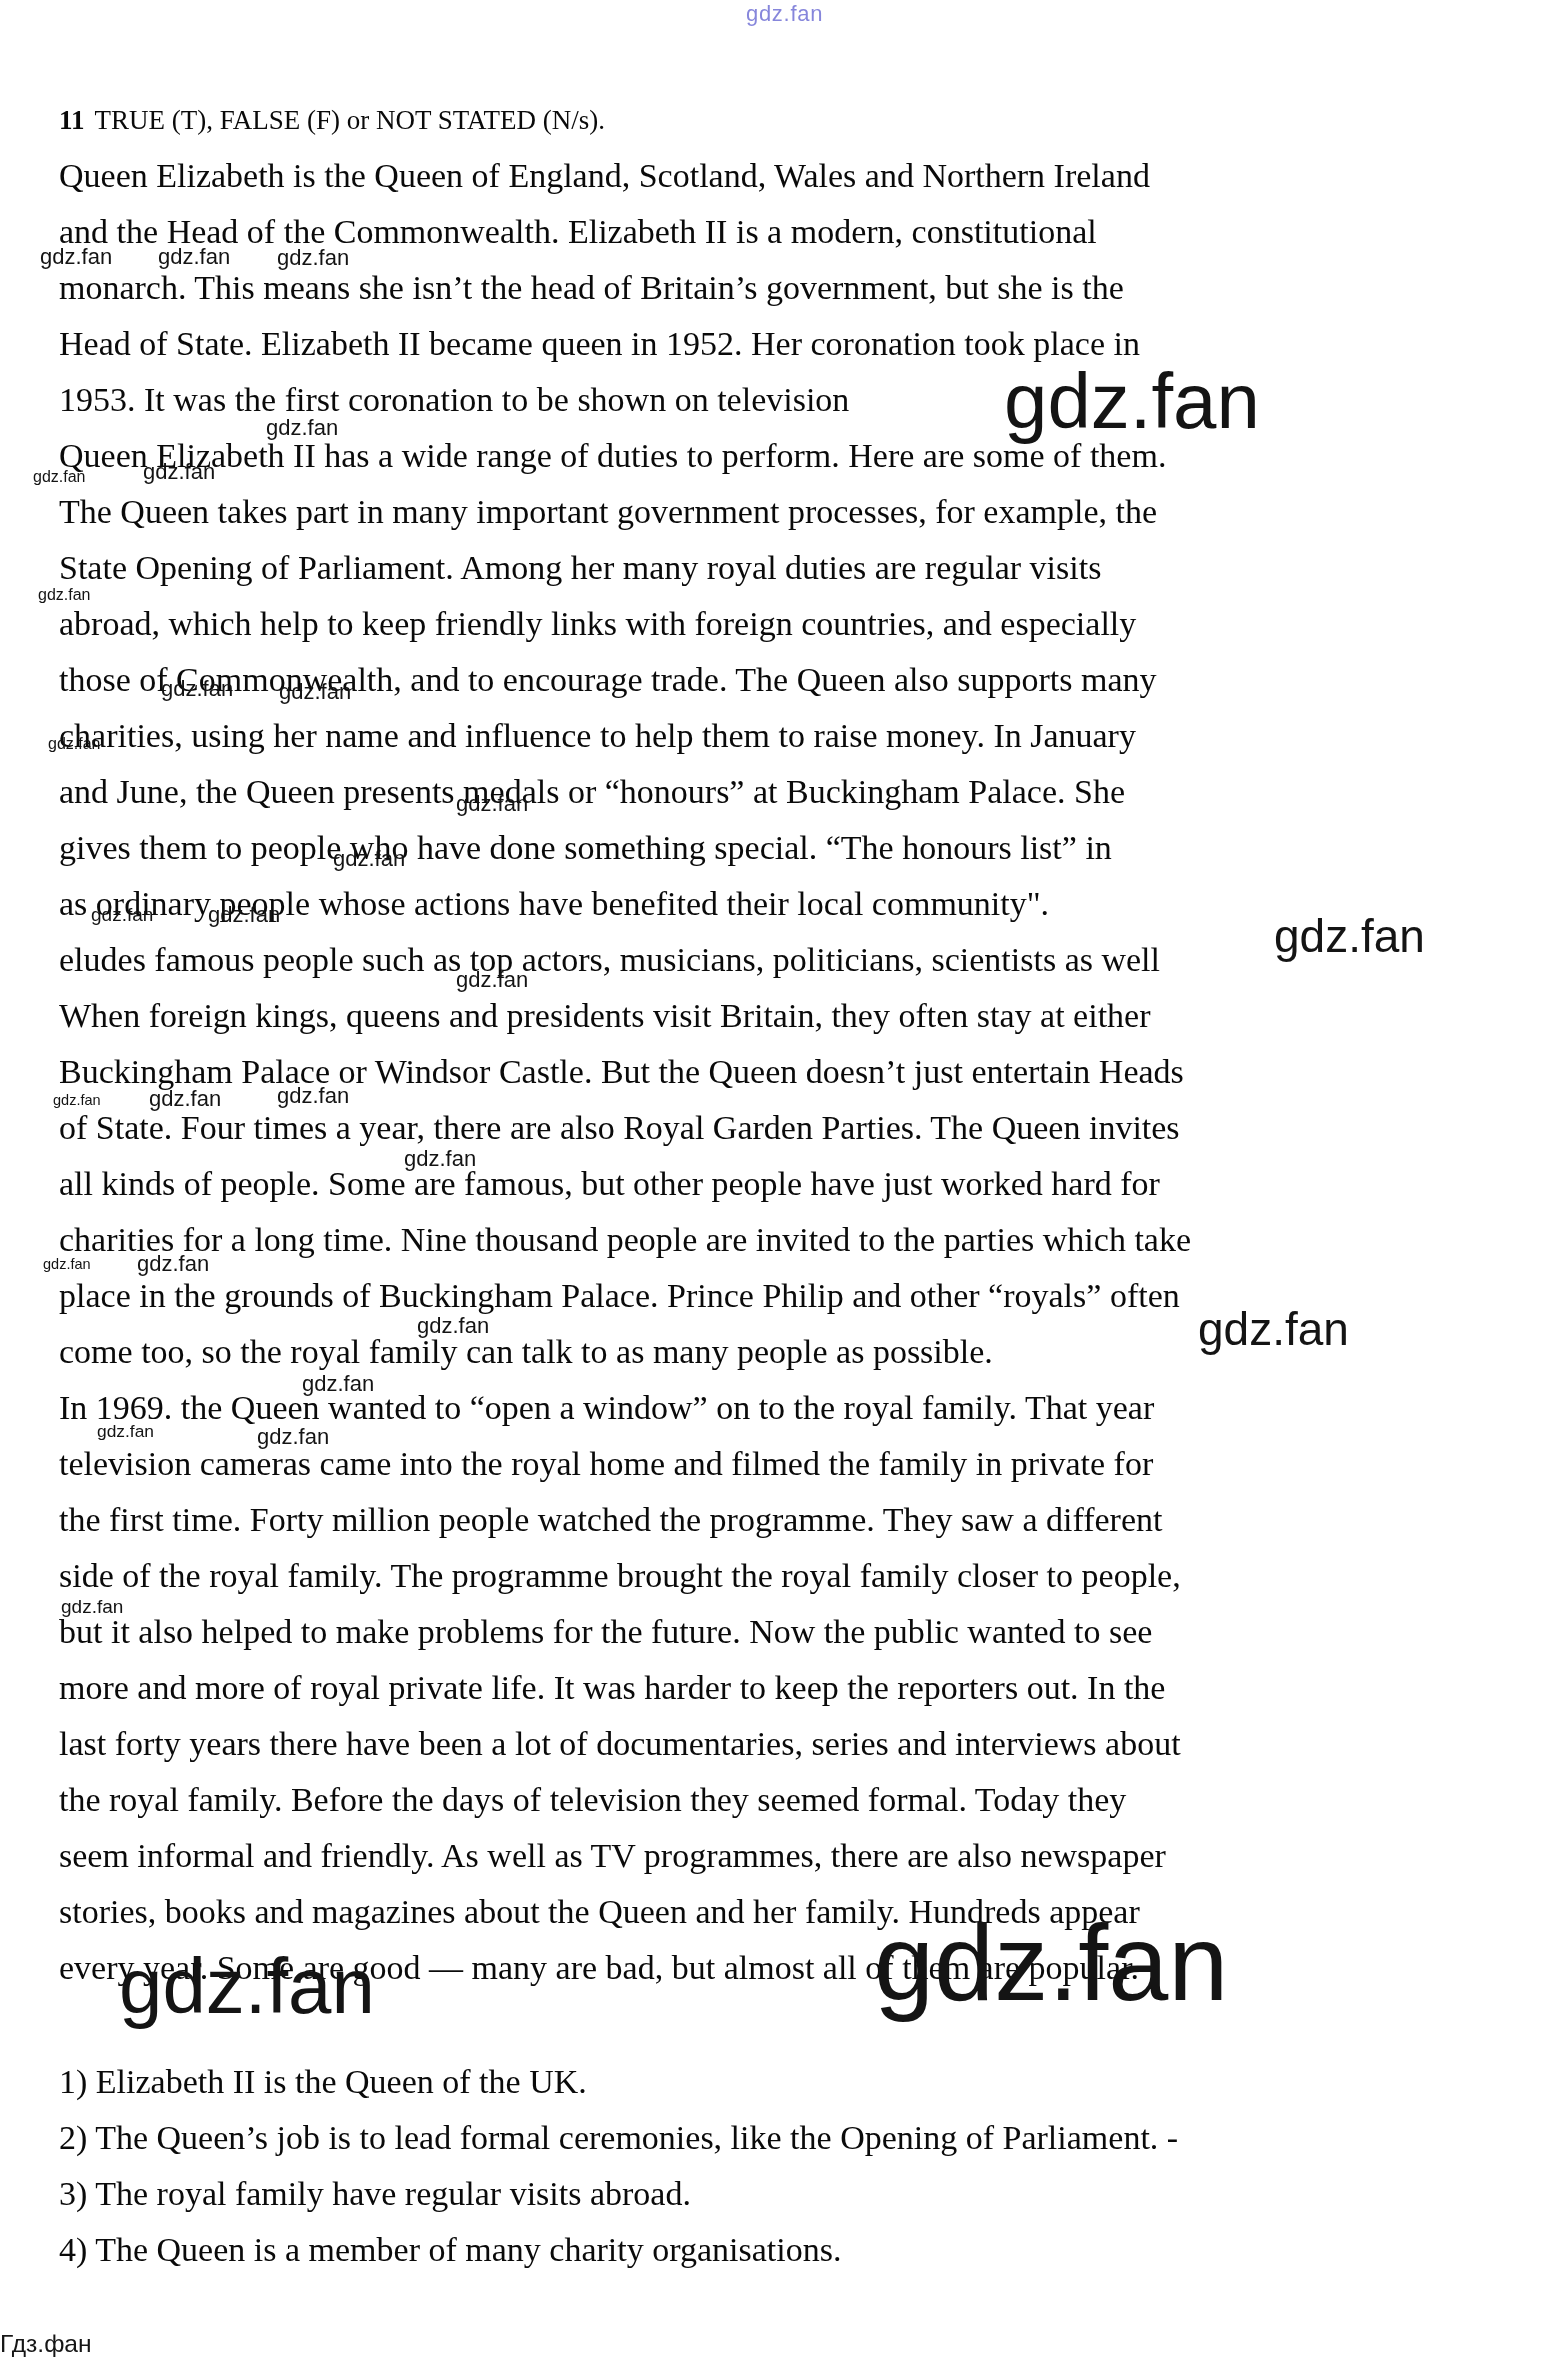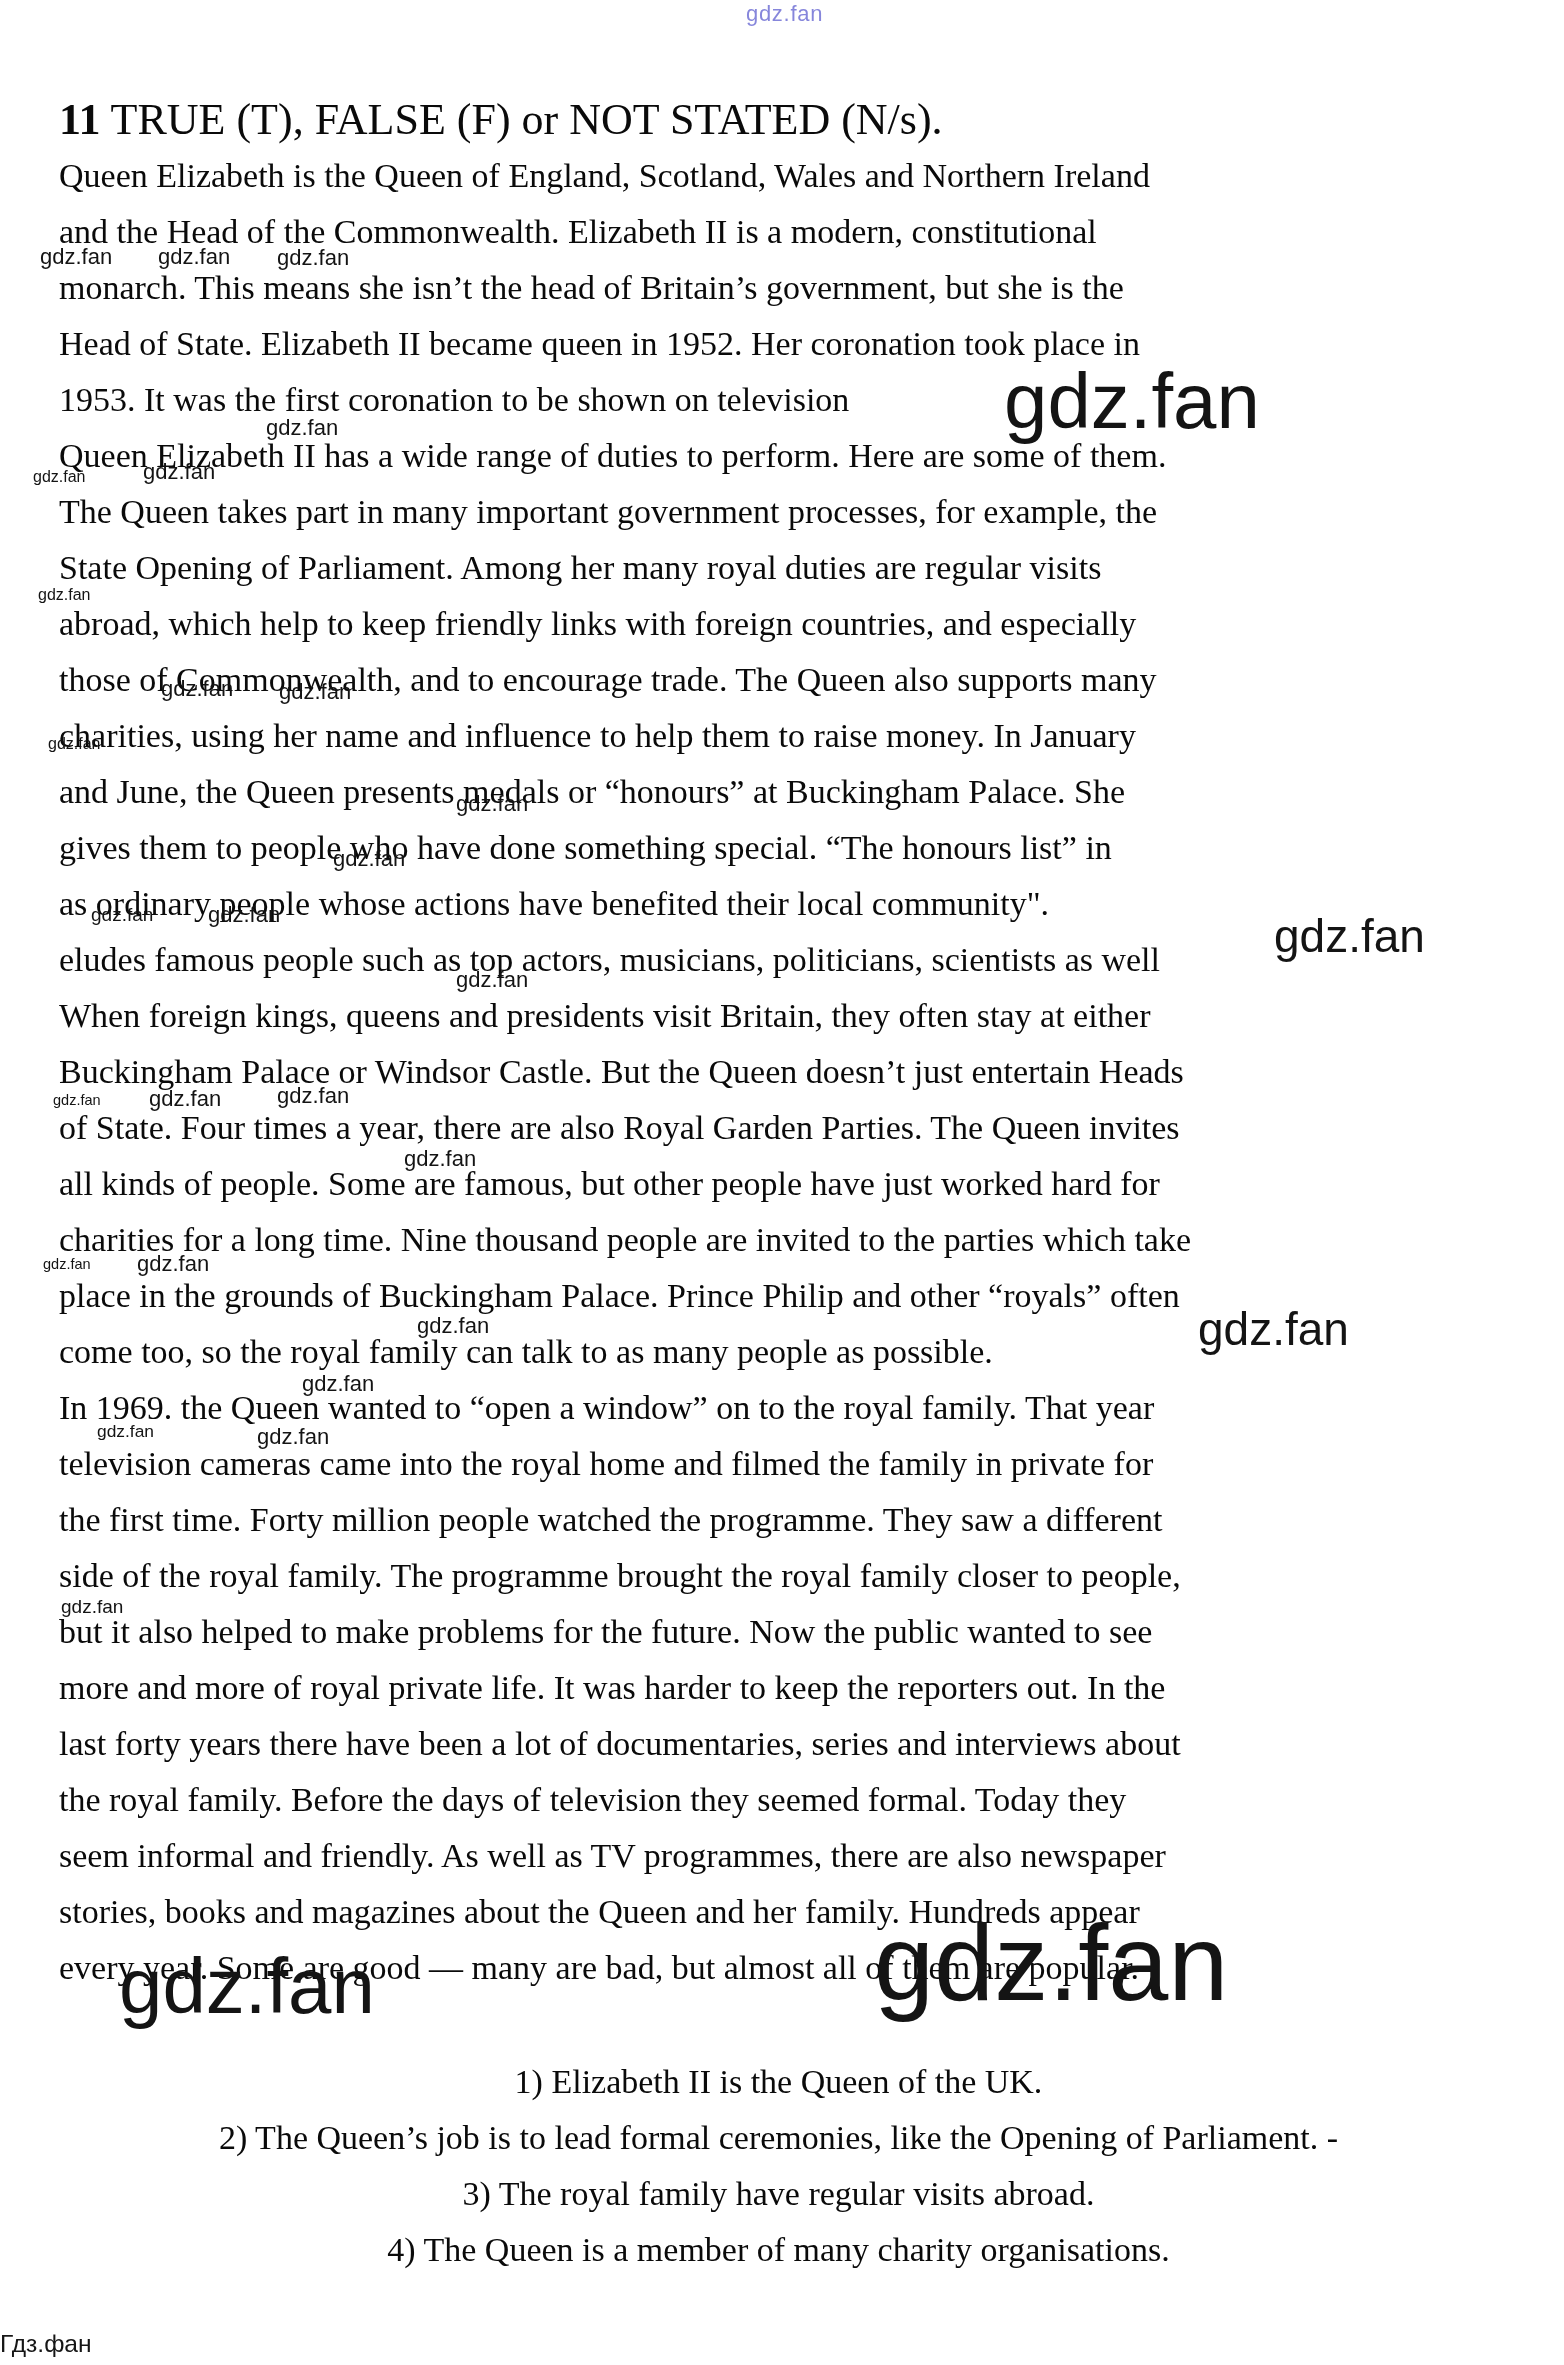--- a/index.html
+++ b/index.html
@@ -7,28 +7,28 @@
     width:1564px; height:2366px;
     background:#ffffff;
     position:relative;
     font-family:"Liberation Serif", serif;
     color:#0a0a0a;
     overflow:hidden;
   }
   
   #title {
     position:absolute; left:59px; top:92px;
-    font-size:44px; line-height:56px; white-space:nowrap;
+    font-size:27px; line-height:56px; white-space:nowrap;
   }
   #title .num { font-weight:bold; margin-right:10px; }
   #passage {
     position:absolute; left:59px; top:148px; width:1439px;font-family:Liberation Serif, serif;
   }
   #statements {
-    position:absolute; left:59px; top:2054px; width:1439px;text-align:center;
+    position:absolute; left:59px; top:2054px; width:1439px;
   }
   .line {
     font-size:34px; line-height:56px; white-space:nowrap;
     color:#0a0a0a;
   }
   
   .wm {
     position:absolute;
     font-family:"Liberation Sans", sans-serif;
     color:#141414;

